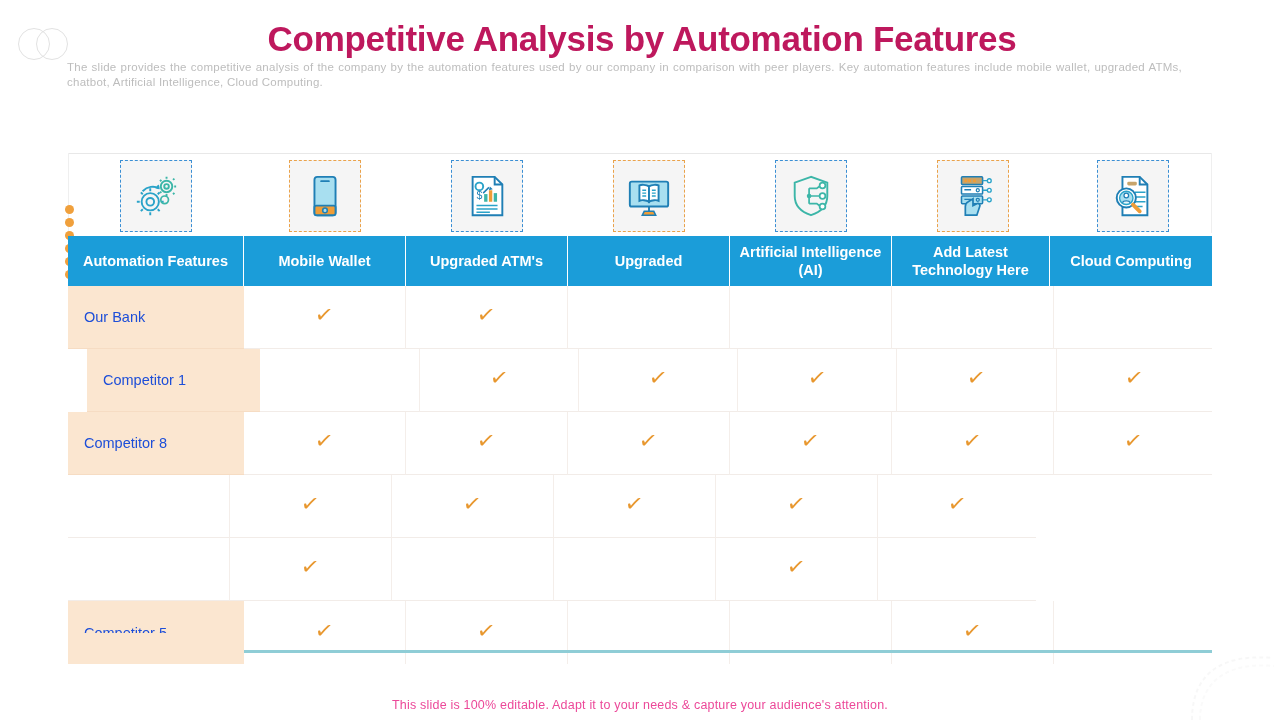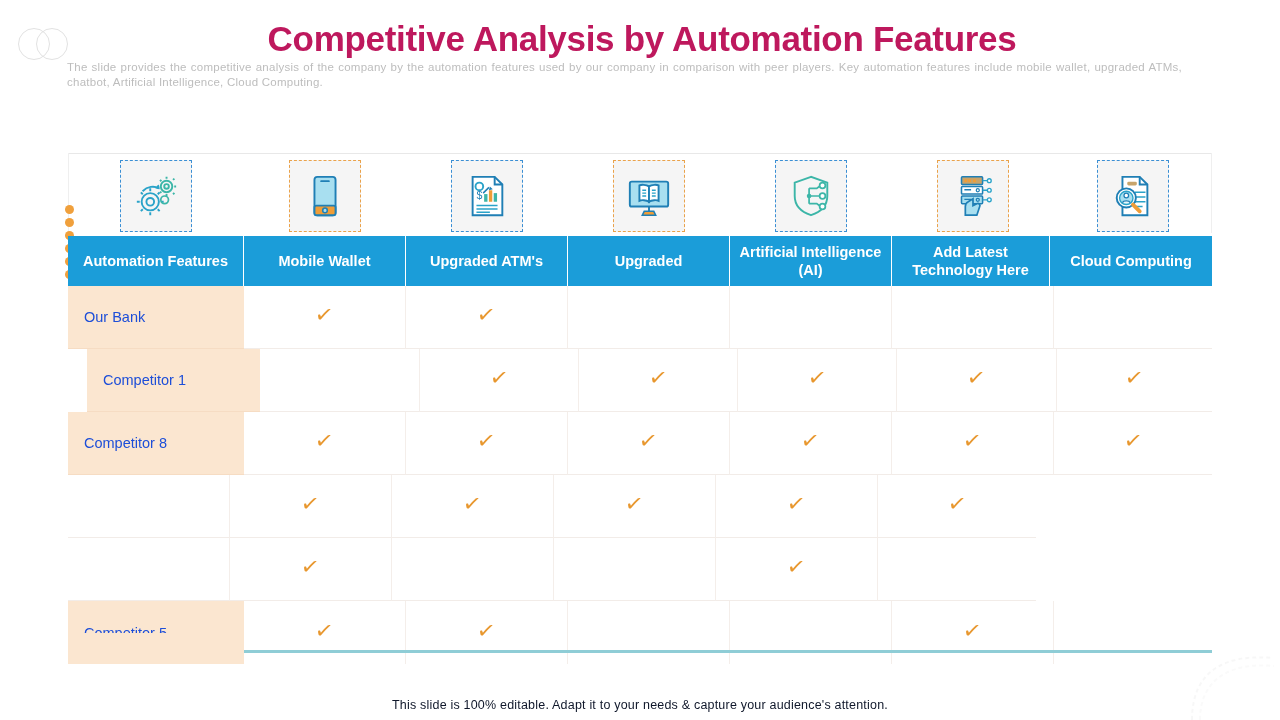--- a/index.html
+++ b/index.html
@@ -70,21 +70,21 @@
   .tbody .trow:last-child .tcell{border-bottom:none;}
   .check{color:#e8972e;font-size:22px;line-height:22px;font-weight:400;
          transform:translateY(-2px) rotate(8deg);display:inline-block;}
 
   .label-tail{position:absolute;left:68px;top:633px;width:176px;height:24px;background:#fbe6d0;}
   .teal-rule{position:absolute;left:244px;top:650px;width:968px;height:2.5px;background:#8fcdd6;}
 
   
   .footer{
     position:absolute;left:0;top:698px;width:1280px;text-align:center;
-    font-size:12.5px;color:#0f172a;letter-spacing:0.2px;
+    font-size:12.5px;color:#ec4899;letter-spacing:0.2px;
   }
   .deco-arc{position:absolute;right:4px;bottom:0;width:90px;height:72px;opacity:.55;}
 </style>
 </head>
 <body>
 
 <div class="deco-circles">
   <div class="c c1"></div>
   <div class="c c2"></div>
 </div>

